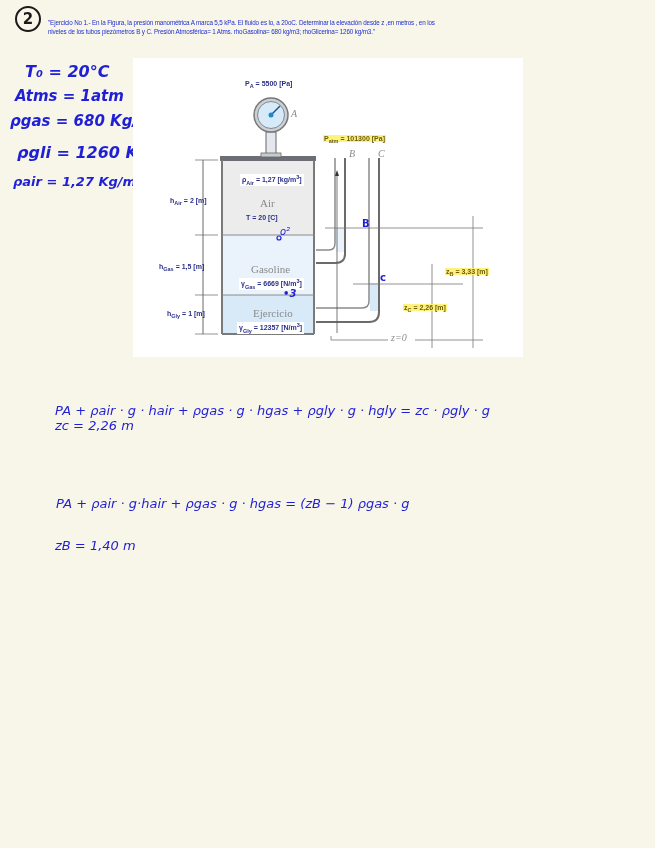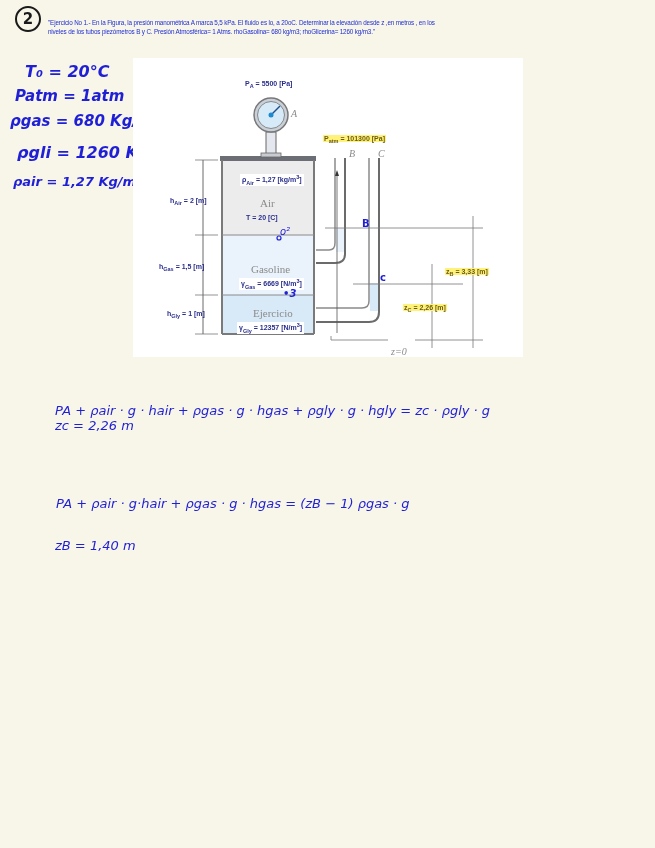--- a/index.html
+++ b/index.html
@@ -37,21 +37,21 @@
 
 <div class="num-circle">2</div>
 
 <div class="statement">
   <div>"Ejercicio No 1.- En la Figura, la presión manométrica A marca 5,5 kPa. El fluido es lo, a 20oC. Determinar la elevación desde z ,en metros , en los</div>
   <div>niveles de los tubos piezómetros B y C. Presión Atmosférica= 1 Atms. rhoGasolina= 680 kg/m3; rhoGlicerina= 1260 kg/m3."</div>
 </div>
 
 <div class="givens">
   <div class="hand" style="left:25px;top:62px;font-size:16px;">T₀ = 20°C</div>
-  <div class="hand" style="left:15px;top:87px;">Patm = 1atm</div>
+  <div class="hand" style="left:15px;top:87px;">Atms = 1atm</div>
   <div class="hand" style="left:10px;top:112px;">ρgas = 680 Kg/m³</div>
   <div class="hand" style="left:17px;top:143px;font-size:16px;">ρgli = 1260 Kg/m³</div>
   <div class="hand" style="left:13px;top:174px;font-size:13px;">ρair = 1,27 Kg/m³</div>
 </div>
 
 <div class="figure">
   <svg width="390" height="299" viewBox="0 0 390 299">
 
     <rect x="89" y="102" width="92" height="75" fill="#ececec"></rect>
     <rect x="89" y="177" width="92" height="60" fill="#eaf3fb"></rect>
@@ -119,19 +119,19 @@
 
   <div class="lbl" style="left:37px;top:139px;"><span>h</span><sub>Air</sub><span> = 2 [m]</span></div>
   <div class="lbl" style="left:26px;top:205px;"><span>h</span><sub>Gas</sub><span> = 1,5 [m]</span></div>
   <div class="lbl" style="left:34px;top:252px;"><span>h</span><sub>Gly</sub><span> = 1 [m]</span></div>
 
   <div class="hand" style="left:229px;top:160px;font-size:10px;font-weight:bold;font-style:normal;">B</div>
   <div class="hand" style="left:247px;top:214px;font-size:10px;font-weight:bold;font-style:normal;">c</div>
 
   <div class="lbl" style="left:312px;top:210px;"><span class="hl"><span>z</span><sub>B</sub><span> = 3,33 [m]</span></span></div>
   <div class="lbl" style="left:270px;top:246px;"><span class="hl"><span>z</span><sub>C</sub><span> = 2,26 [m]</span></span></div>
-  <div class="serif-lbl" style="left:258px;top:288px;font-style:italic;">z=0</div>
+  <div class="serif-lbl" style="left:258px;top:274px;font-style:italic;">z=0</div>
 </div>
 
 <div class="hand eq" style="left:55px;top:403px;">PA + ρair · g · hair + ρgas · g · hgas + ρgly · g · hgly  =  zc · ρgly · g</div>
 <div class="hand eq" style="left:55px;top:418px;">zc = 2,26 m</div>
 <div class="hand eq" style="left:56px;top:496px;">PA + ρair · g·hair + ρgas · g · hgas =  (zB − 1) ρgas · g</div>
 <div class="hand eq" style="left:55px;top:538px;">zB = 1,40 m</div>
 
 </body></html>

